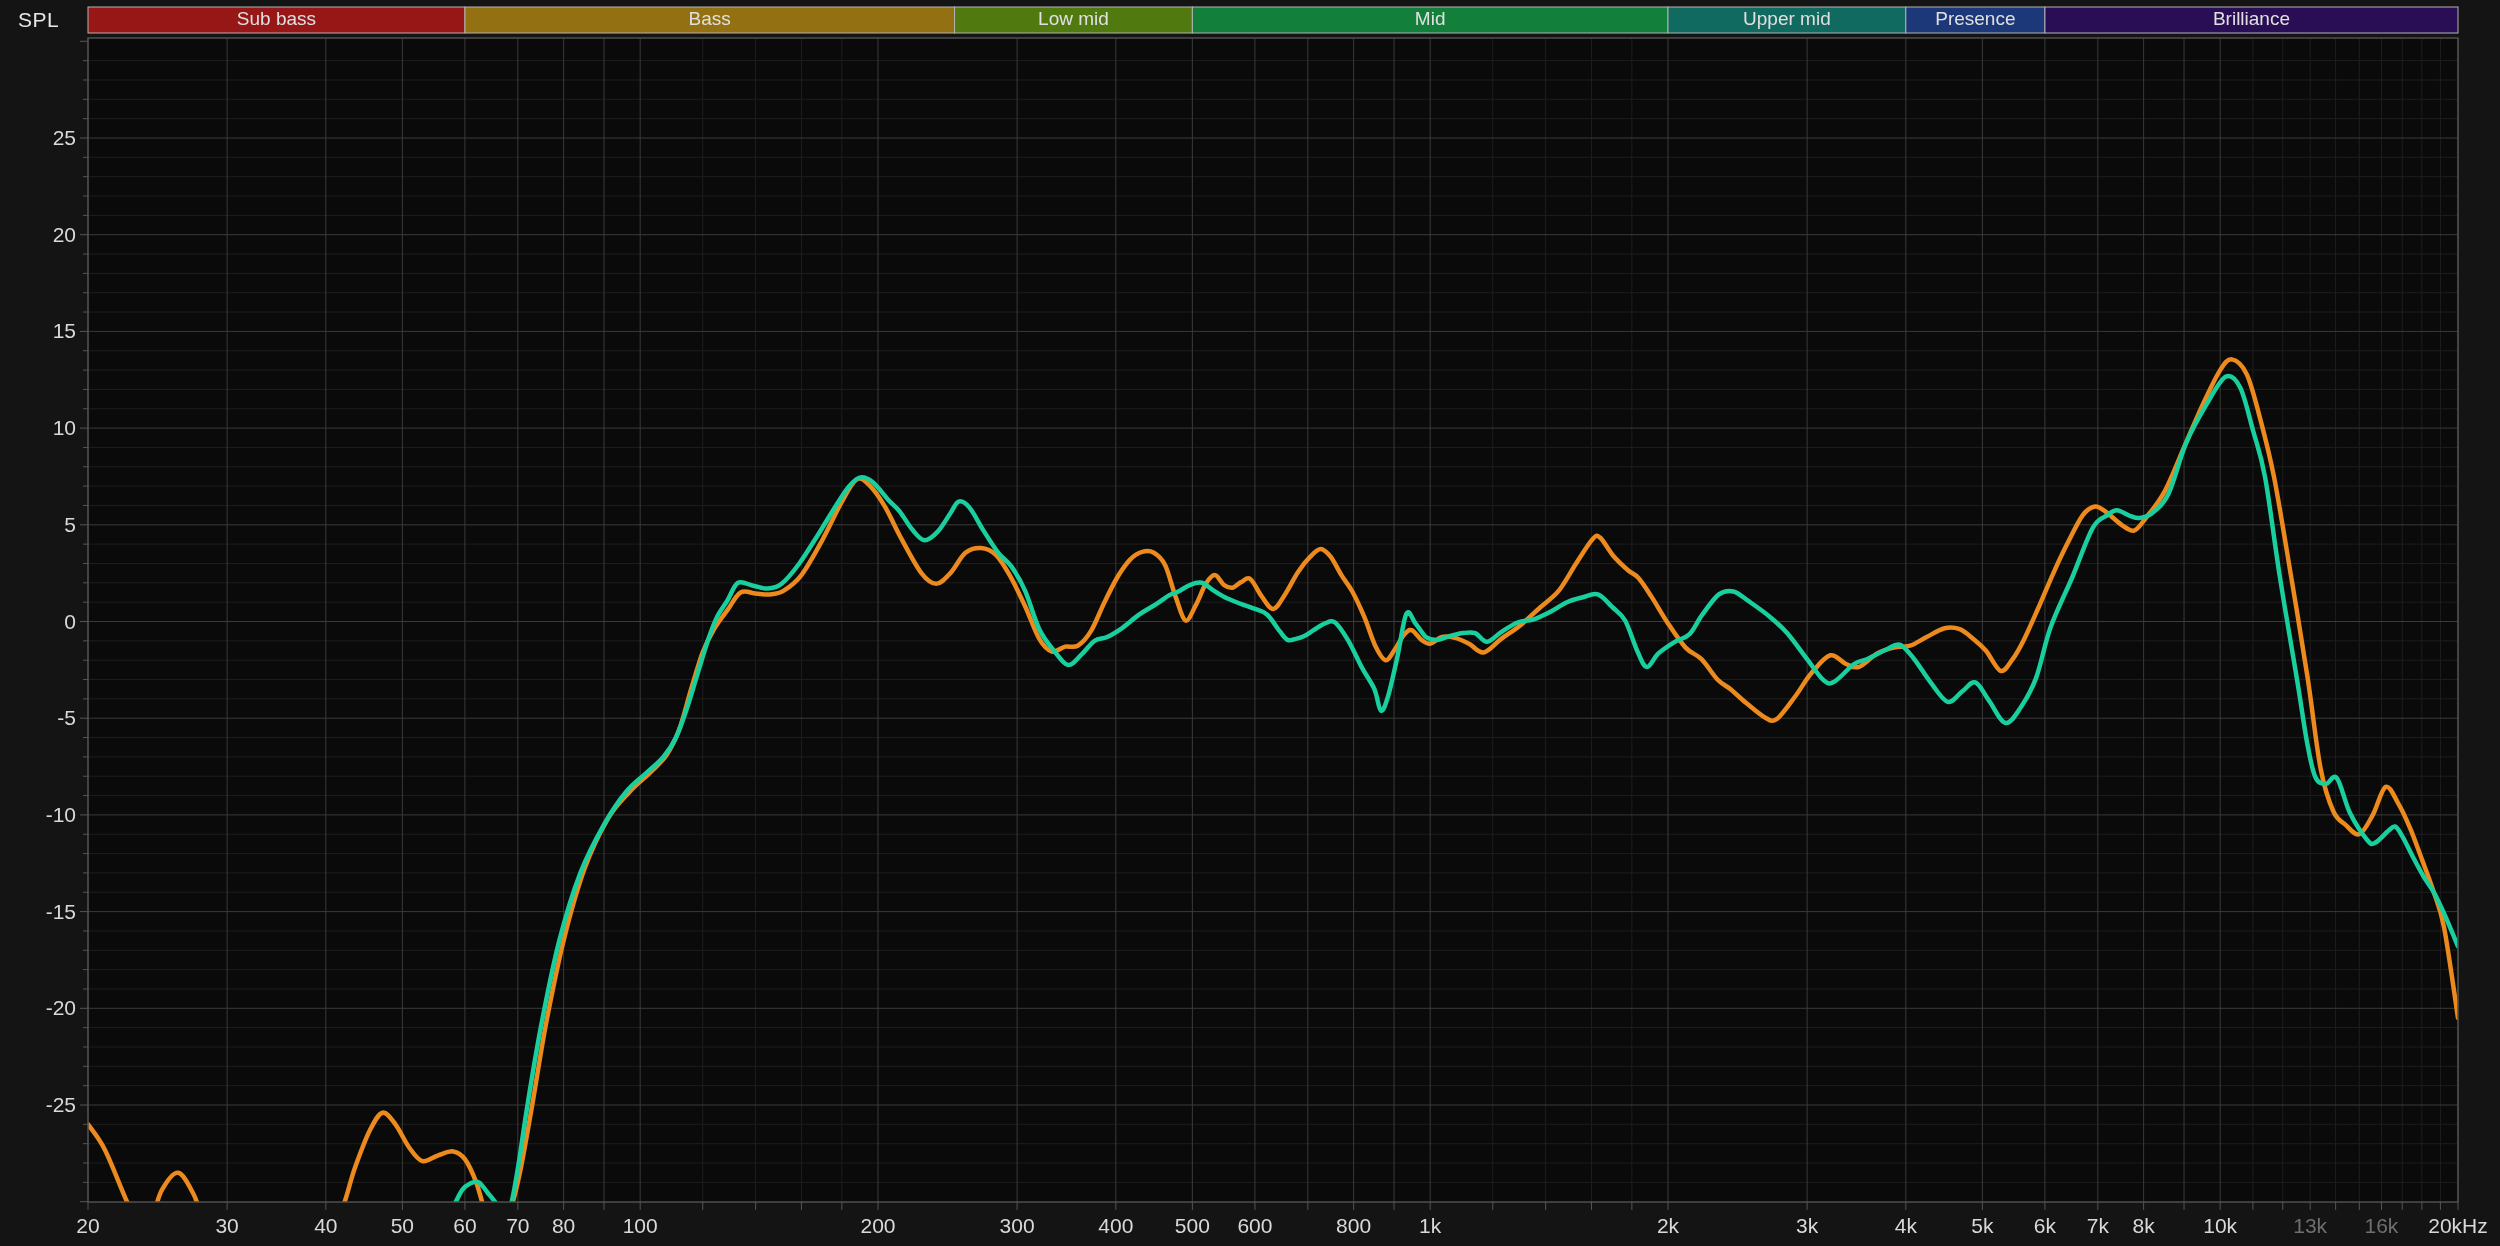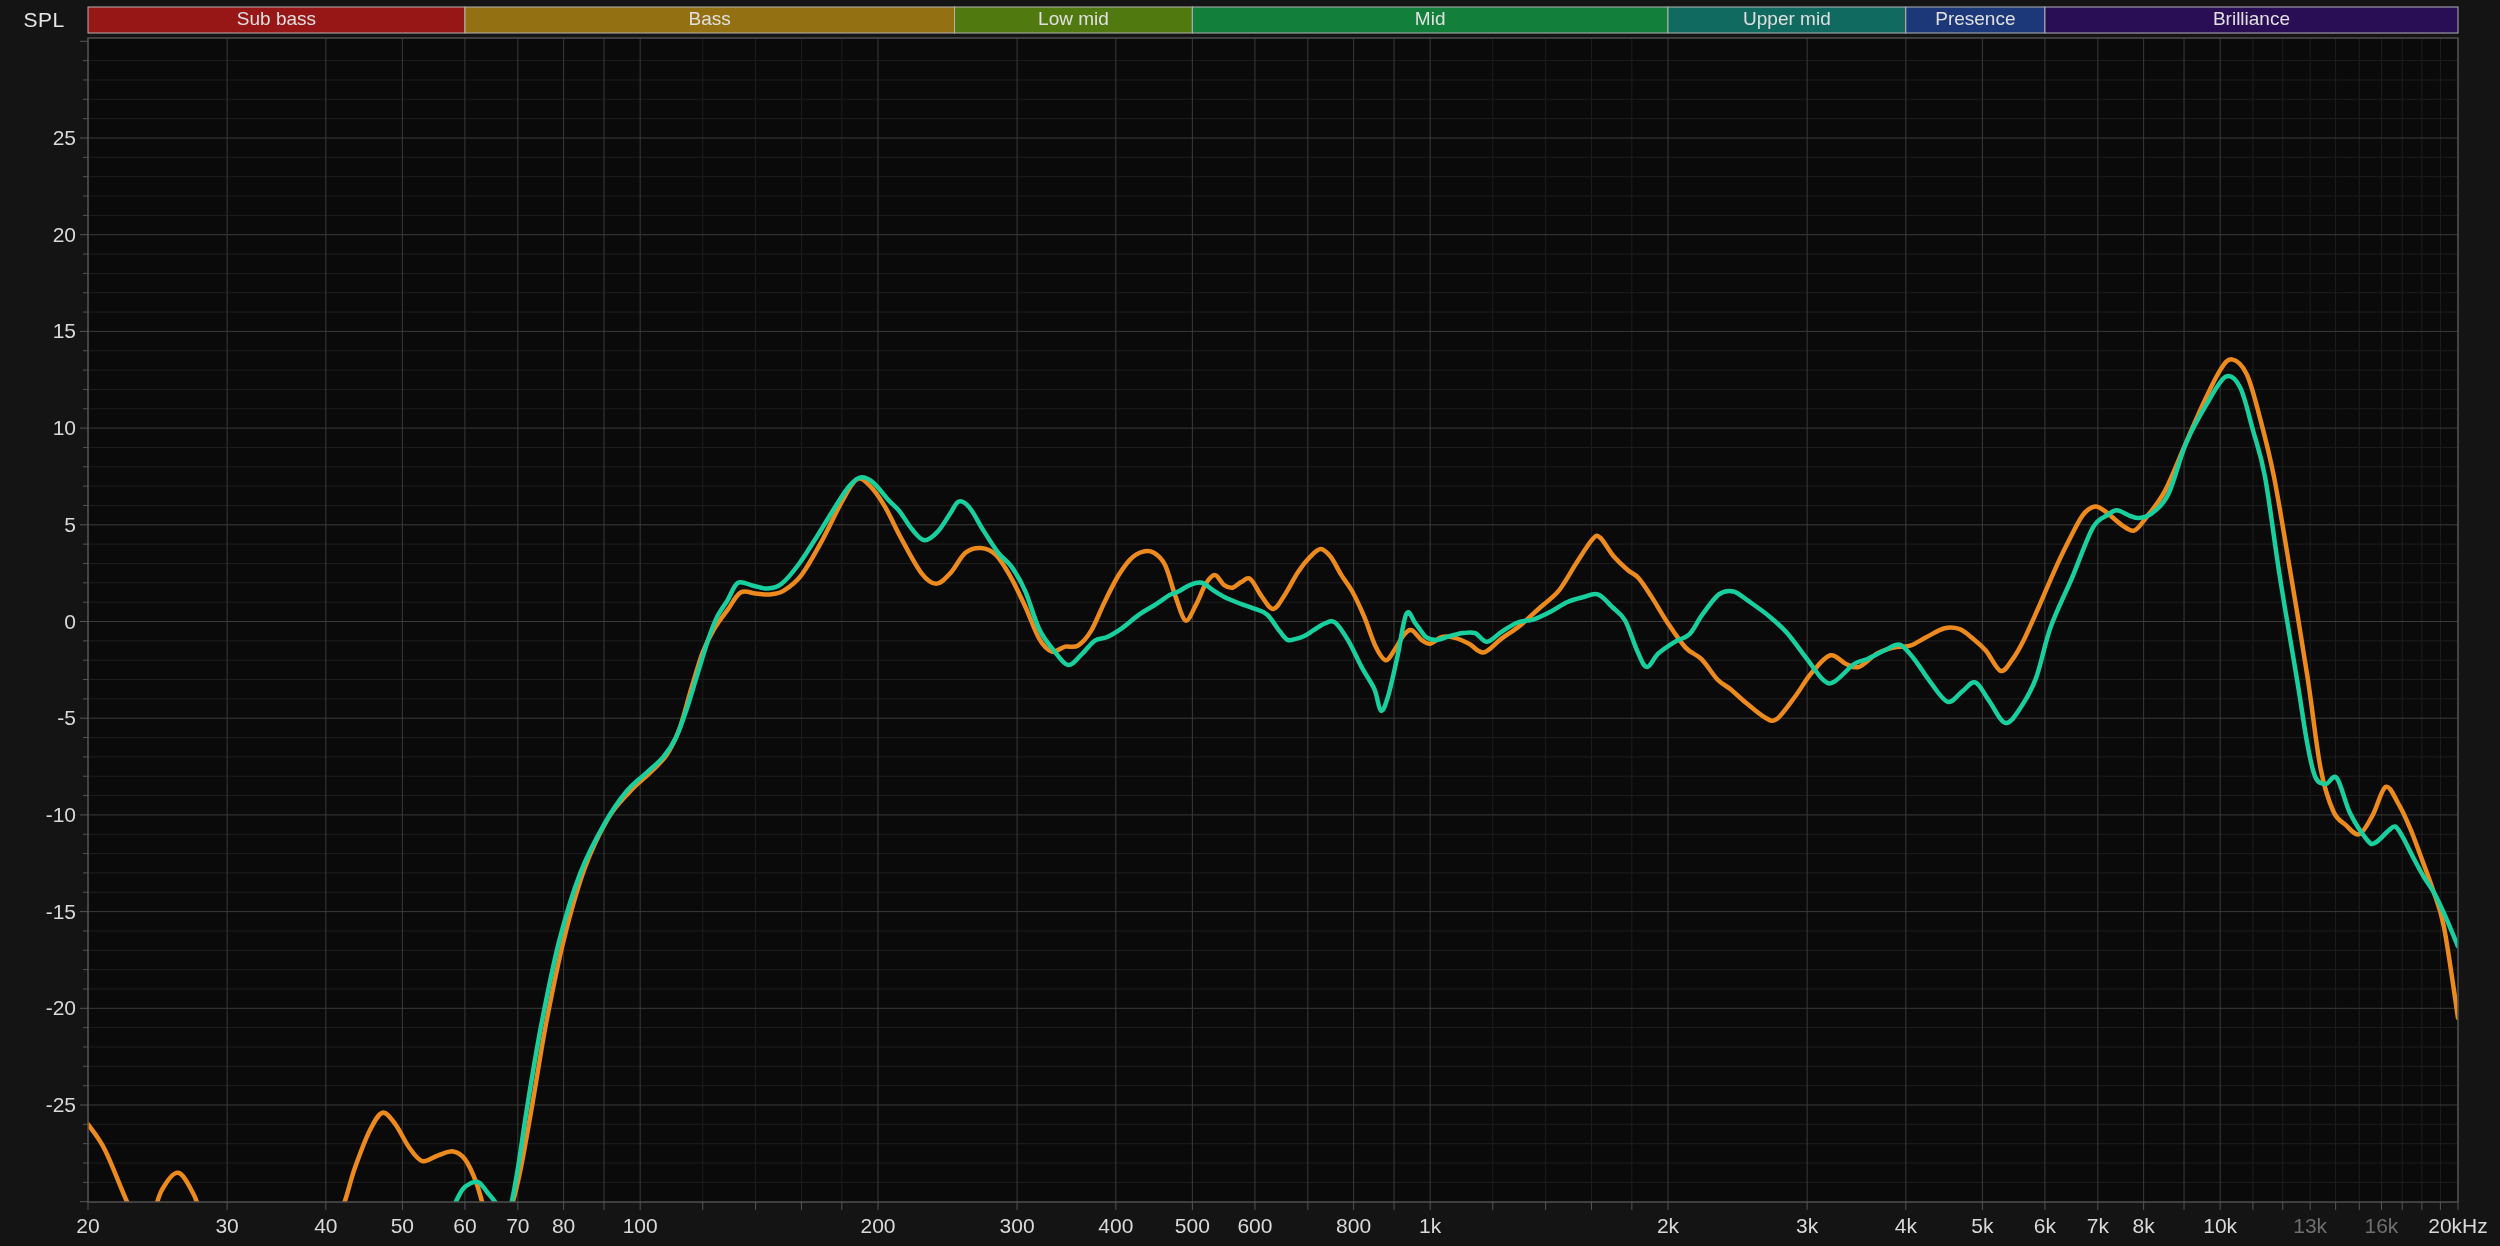--- a/index.html
+++ b/index.html
@@ -1,19 +1,19 @@
 <!DOCTYPE html>
 <html><head>
 <meta charset="utf-8">
 <style>
   html,body{margin:0;padding:0;background:#141414;}
   .screen{position:relative;width:2500px;height:1246px;background:#141414;overflow:hidden;
           font-family:"Liberation Sans",sans-serif;}
   #chart-svg{position:absolute;left:0;top:0;}
-  .spl-label{position:absolute;left:18px;top:8px;width:52px;text-align:center;
+  .spl-label{position:absolute;left:18px;top:8px;width:52px;text-align:left;
              color:#e6e6e6;font-size:21px;line-height:24px;letter-spacing:0.5px;}
 </style>
 </head>
 <body>
 
 <div class="screen">
   <div class="spl-label">SPL</div>
   <svg id="chart-svg" width="2500" height="1246" viewBox="0 0 2500 1246">
       <rect x="88" y="38" width="2370" height="1164" fill="#0a0a0a"></rect>
       <line x1="88" y1="1182.3600000000001" x2="2458" y2="1182.3600000000001" stroke="#1e1e1e" stroke-width="1"></line>

